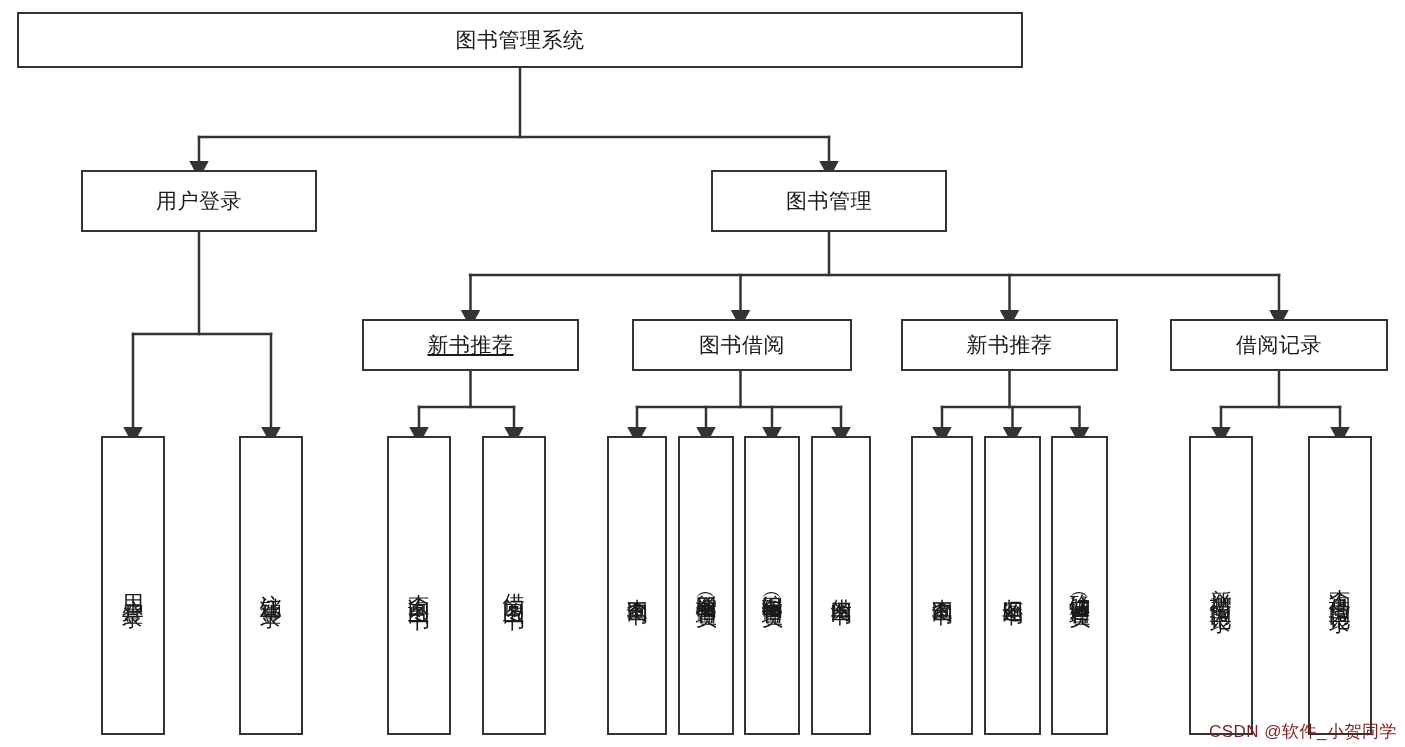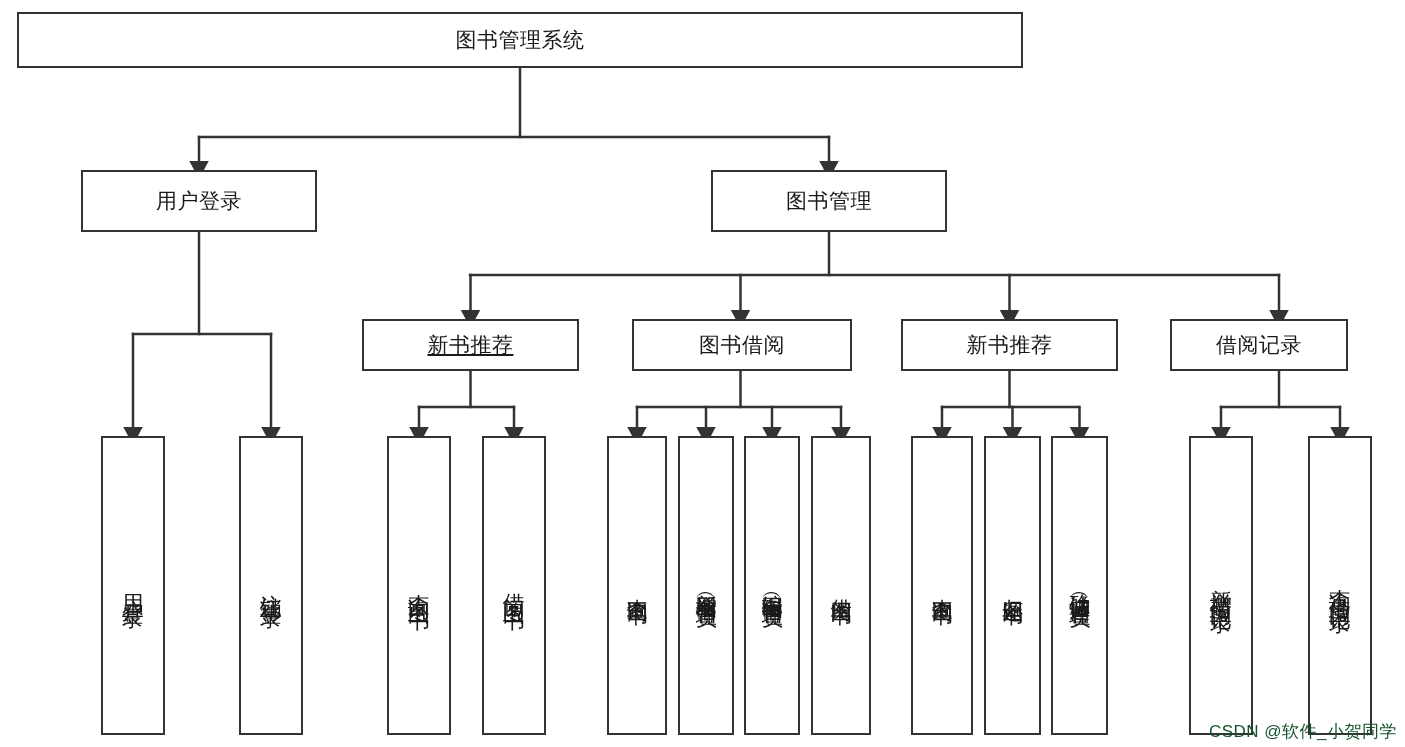--- a/index.html
+++ b/index.html
@@ -60,21 +60,21 @@
     top: 0;
     width: 1405px;
     height: 747px;
     pointer-events: none;
   }
   .watermark {
     position: absolute;
     right: 8px;
     bottom: 4px;
     font-size: 17px;
-    color: #14532d;
+    color: #7f1d1d;
     letter-spacing: 0.5px;
     white-space: nowrap;
   }
 </style>
 </head>
 <body>
 
 <div id="diagram-root">
 
   <svg class="links" viewBox="0 0 1405 747" xmlns="http://www.w3.org/2000/svg">
@@ -132,21 +132,21 @@
       </div>
       <div class="node horizontal" style="left: 362px; top: 319px; width: 217px; height: 52px; text-decoration: underline;">
         <span class="node-label">新书推荐</span>
       </div>
       <div class="node horizontal" style="left: 632px; top: 319px; width: 220px; height: 52px;">
         <span class="node-label">图书借阅</span>
       </div>
       <div class="node horizontal" style="left: 901px; top: 319px; width: 217px; height: 52px;">
         <span class="node-label">新书推荐</span>
       </div>
-      <div class="node horizontal" style="left: 1170px; top: 319px; width: 178px; height: 52px;">
+      <div class="node horizontal" style="left: 1170px; top: 319px; width: 218px; height: 52px;">
         <span class="node-label">借阅记录</span>
       </div>
       <div class="node vertical" style="left: 101px; top: 436px; width: 64px; height: 299px;">
         <span class="node-label">用户登录</span>
       </div>
       <div class="node vertical" style="left: 239px; top: 436px; width: 64px; height: 299px;">
         <span class="node-label">注销登录</span>
       </div>
       <div class="node vertical" style="left: 387px; top: 436px; width: 64px; height: 299px;">
         <span class="node-label">查询图书</span>

